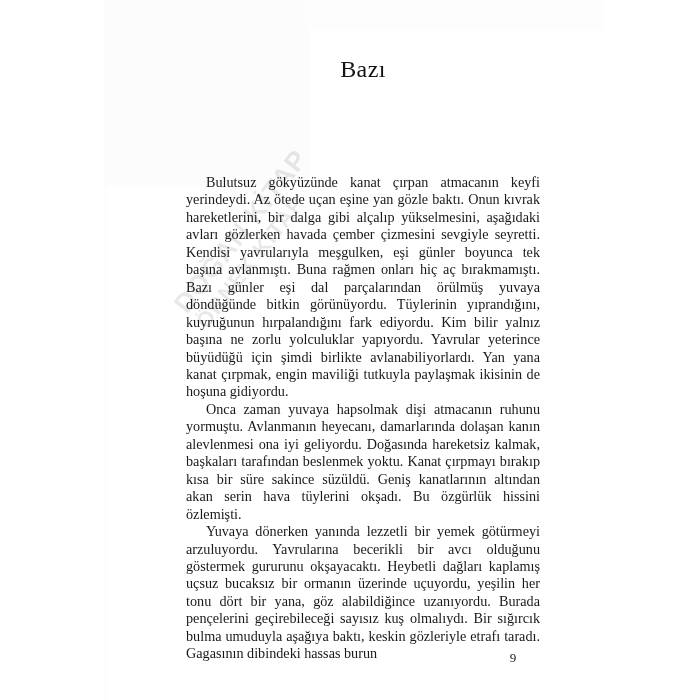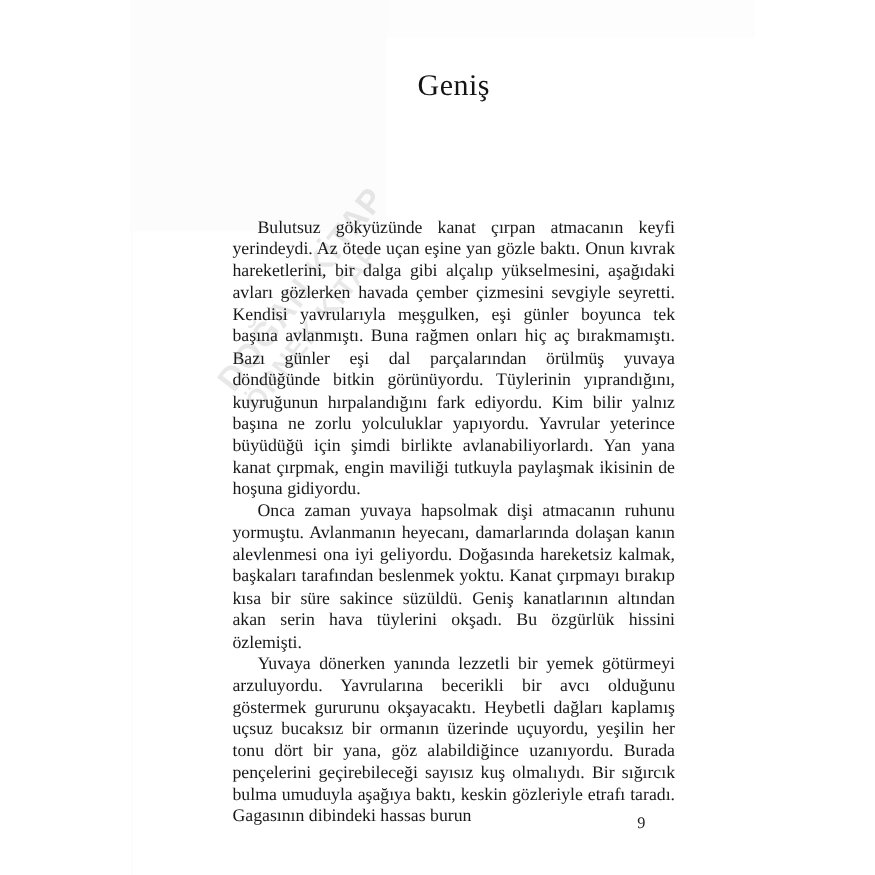--- a/index.html
+++ b/index.html
@@ -121,21 +121,21 @@
 
   <div id="scan-shadow-top"></div>
   <div id="scan-shadow-top2"></div>
   <div id="sheet-edge-left"></div>
 
   <div id="watermark">
     <span class="wm-line wm-line1">DOĞAN KİTAP</span>
     <span class="wm-line wm-line2">ÖRNEK KİTAP</span>
   </div>
 
-  <h1 id="chapter-title">Geniş</h1>
+  <h1 id="chapter-title">Bazı</h1>
 
   <div id="body-text">
     <p>Bulutsuz gökyüzünde kanat çırpan atmacanın keyfi yerindeydi. Az ötede uçan eşine yan gözle baktı. Onun kıvrak hareketlerini, bir dalga gibi alçalıp yükselmesini, aşağıdaki avları gözlerken havada çember çizmesini sevgiyle seyretti. Kendisi yavrularıyla meşgulken, eşi günler boyunca tek başına avlanmıştı. Buna rağmen onları hiç aç bırakmamıştı. Bazı günler eşi dal parçalarından örülmüş yuvaya döndüğünde bitkin görünüyordu. Tüylerinin yıprandığını, kuyruğunun hırpalandığını fark ediyordu. Kim bilir yalnız başına ne zorlu yolculuklar yapıyordu. Yavrular yeterince büyüdüğü için şimdi birlikte avlanabiliyorlardı. Yan yana kanat çırpmak, engin maviliği tutkuyla paylaşmak ikisinin de hoşuna gidiyordu.</p>
     <p>Onca zaman yuvaya hapsolmak dişi atmacanın ruhunu yormuştu. Avlanmanın heyecanı, damarlarında dolaşan kanın alevlenmesi ona iyi geliyordu. Doğasında hareketsiz kalmak, başkaları tarafından beslenmek yoktu. Kanat çırpmayı bırakıp kısa bir süre sakince süzüldü. Geniş kanatlarının altından akan serin hava tüylerini okşadı. Bu özgürlük hissini özlemişti.</p>
     <p>Yuvaya dönerken yanında lezzetli bir yemek götürmeyi arzuluyordu. Yavrularına becerikli bir avcı olduğunu göstermek gururunu okşayacaktı. Heybetli dağları kaplamış uçsuz bucaksız bir ormanın üzerinde uçuyordu, yeşilin her tonu dört bir yana, göz alabildiğince uzanıyordu. Burada pençelerini geçirebileceği sayısız kuş olmalıydı. Bir sığırcık bulma umuduyla aşağıya baktı, keskin gözleriyle etrafı taradı. Gagasının dibindeki hassas burun</p>
   </div>
 
   <div id="page-number">9</div>
 
 </div>

